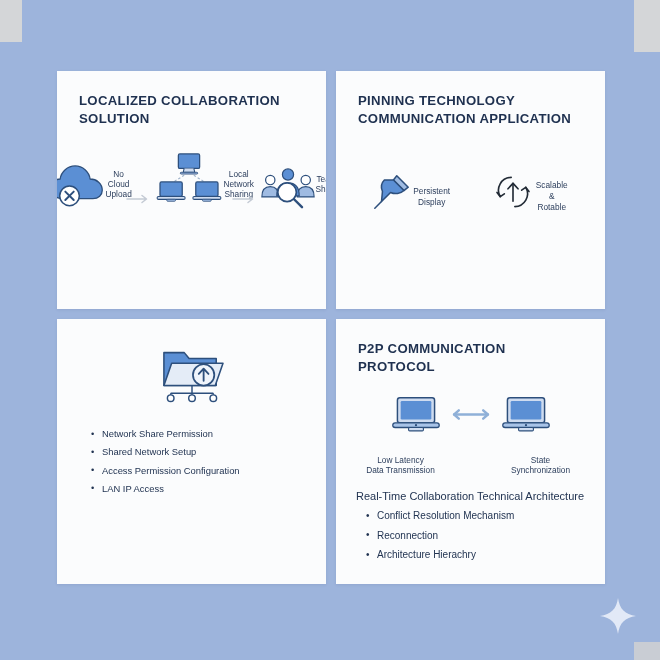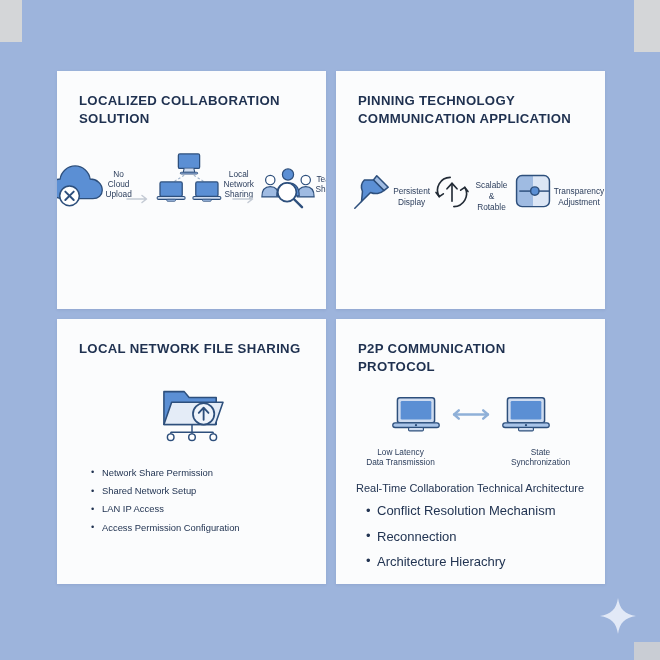--- a/index.html
+++ b/index.html
@@ -145,41 +145,41 @@
     display: flex;
     justify-content: center;
     align-items: center;
     gap: 6px;
     margin-top: 18px;
   }
   .p2p-labels {
     display: flex;
     justify-content: center;
     gap: 56px;
-    margin-top: 8px;
+    margin-top: 16px;
   }
   .p2p-lbl {
     font-size: 8.3px;
     color: #2c3e5c;
     text-align: center;
     line-height: 1.3;
     width: 84px;
   }
   .arch-head {
     font-size: 11px;
     color: #223452;
     padding: 14px 0 0 20px;
   }
   .bullets2 {
     margin: 4px 0 0 0;
     padding: 0 0 0 30px;
     list-style: none;
   }
   .bullets2 li {
-    font-size: 13px;
+    font-size: 10px;
     color: #223452;
     line-height: 1.95;
     position: relative;
     padding-left: 11px;
   }
   .bullets2 li::before {
     content: "•";
     position: absolute;
     left: 0;
     top: -0.5px;
@@ -303,38 +303,25 @@
                 <path d="M37 18 A14 14 0 0 1 25 39"></path>
                 <path d="M40.5 22.5 L37 18 L32.5 21"></path>
                 <path d="M23 33 V14"></path>
                 <path d="M17.5 19.5 L23 13.5 L28.5 19.5"></path>
               </g>
             </svg>
           </div>
           <div class="feat-lbl">Scalable &amp; Rotable</div>
         </div>
 
-        <div class="feat">
-          <div class="feat-ico">
-            <svg viewBox="0 0 46 46" width="42" height="42">
-              <rect x="5" y="5" width="36" height="34" rx="6" fill="#dce6f5"></rect>
-              <path d="M11 5 H23 V39 H11 A6 6 0 0 1 5 33 V11 A6 6 0 0 1 11 5 Z" fill="#9fbbe2"></path>
-              <rect x="5" y="5" width="36" height="34" rx="6" fill="none" stroke="#2d4f7c" stroke-width="1.6"></rect>
-              <path d="M8 22 H41" stroke="#2d4f7c" stroke-width="1.6"></path>
-              <circle cx="25" cy="22" r="4.6" fill="#5b8fd4" stroke="#2d4f7c" stroke-width="1.6"></circle>
-            </svg>
-          </div>
-          <div class="feat-lbl">Transparency Adjustment</div>
-        </div>
 
       </div>
     </div>
 
     <div class="card">
-      <div class="card-title">LOCAL NETWORK FILE SHARING</div>
 
       <div class="folder-wrap">
         <div>
           <svg viewBox="0 0 76 64" width="74" height="62">
 
             <path d="M9 12 H30 L35 18 H63 V46 H9 Z" fill="#5b8fd4" stroke="#2d4f7c" stroke-width="1.6" stroke-linejoin="round"></path>
 
             <path d="M9 46 L17 23 H70 L62 46 Z" fill="#e4ecf7" stroke="#2d4f7c" stroke-width="1.6" stroke-linejoin="round"></path>
 
             <circle cx="50" cy="35" r="11" fill="#eff4fb" stroke="#2d4f7c" stroke-width="1.8"></circle>
@@ -344,22 +331,22 @@
             <circle cx="16" cy="59" r="3.4" fill="#ffffff" stroke="#2d4f7c" stroke-width="1.5"></circle>
             <circle cx="38" cy="59" r="3.4" fill="#ffffff" stroke="#2d4f7c" stroke-width="1.5"></circle>
             <circle cx="60" cy="59" r="3.4" fill="#ffffff" stroke="#2d4f7c" stroke-width="1.5"></circle>
           </svg>
         </div>
       </div>
 
       <ul class="bullets">
         <li>Network Share Permission</li>
         <li>Shared Network Setup</li>
+        <li>Access Permission Configuration</li>
         <li>LAN IP Access</li>
-        <li>Access Permission Configuration</li>
       </ul>
     </div>
 
     <div class="card">
       <div class="card-title">P2P COMMUNICATION PROTOCOL</div>
 
       <div class="p2p-wrap">
         <div>
           <svg viewBox="0 0 56 44" width="52" height="41">
             <rect x="8" y="4" width="40" height="27" rx="2.6" fill="#cfdcf0" stroke="#2d4f7c" stroke-width="1.6"></rect>

